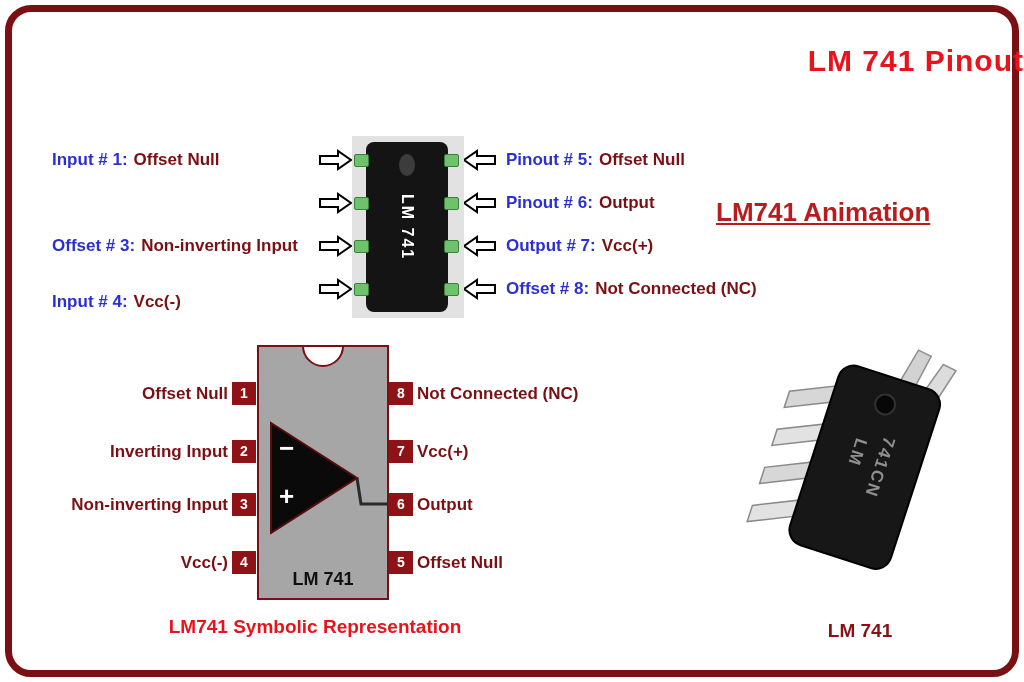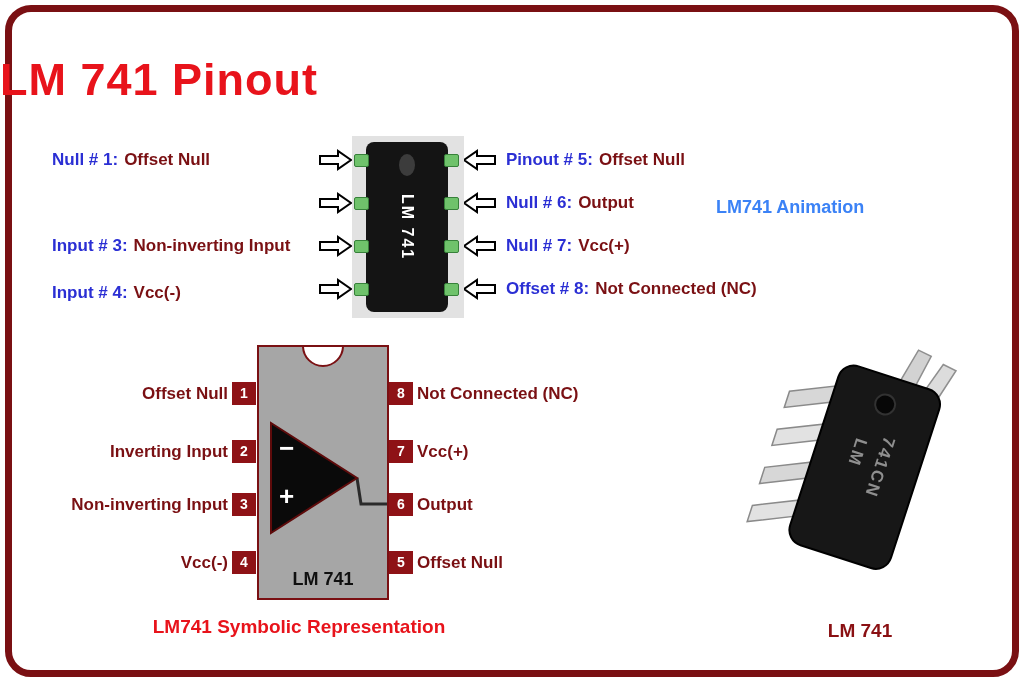--- a/index.html
+++ b/index.html
@@ -10,23 +10,22 @@
     position:relative; overflow:hidden;
   }
   .canvas { position:absolute; left:0; top:0; width:1024px; height:682px; background:#fff; }
   .frame {
     position:absolute; inset:5px;
     border:7px solid #7a1013; border-radius:26px;
     pointer-events:none;
   }
   .title {
     position:absolute; top:44px; left:0; width:100%;
-    text-align:left; font-size:45px; font-weight:bold; color:#e8131b;
+    text-align:right; font-size:30px; font-weight:bold; color:#e8131b;
     letter-spacing:1px;
-    margin-top:10px;
   }
   
   .lrow, .rrow {
     position:absolute; white-space:nowrap;
     font-weight:bold; font-size:17px; line-height:22px;
   }
   .lrow { left:52px; }
   .rrow { left:506px; }
   .pin-prefix { color:#2b2fd4; margin-right:6px; }
   .pin-func   { color:#7a1013; }
@@ -50,21 +49,21 @@
     display:flex; align-items:center; justify-content:center;
     writing-mode:vertical-rl;
     color:#ffffff; font-weight:bold; font-size:16px; letter-spacing:2px;
   }
   .chip-pin {
     position:absolute; width:15px; height:13px; z-index:2;
     background:#6fc26b; border:1px solid #37813a; border-radius:2px;
   }
   .anim-label {
     position:absolute; left:716px; top:197px; white-space:nowrap;
-    color:#3b82f6; font-weight:bold; font-size:18px;
+    color:#b91c1c; font-weight:bold; font-size:26px;text-decoration:underline;
   }
   
   .sym-body {
     position:absolute; left:257px; top:345px; width:132px; height:255px;
     background:#a6a6a6; border:2px solid #7a1013; overflow:hidden;
   }
   .sym-notch {
     position:absolute; left:50%; top:-22px; margin-left:-21px;
     width:42px; height:42px; border-radius:50%;
     background:#ffffff; border:2px solid #7a1013;
@@ -85,56 +84,56 @@
     background:#8e1216; color:#ffffff; text-align:center;
     font-weight:bold; font-size:14px; z-index:3;
   }
   .sym-lbl {
     position:absolute; white-space:nowrap;
     color:#7a1013; font-weight:bold; font-size:17px; line-height:22px;
   }
   .sym-lbl.left  { left:28px; width:200px; text-align:right; }
   .sym-lbl.right { left:417px; }
   .sym-caption {
-    position:absolute; left:124px; top:616px; width:350px;
+    position:absolute; left:140px; top:616px; width:350px;
     text-align:center; color:#e8131b; font-weight:bold; font-size:19px;
   }
   
   .photo-wrap { position:absolute; left:742px; top:342px; width:236px; height:268px; }
   .photo-caption {
     position:absolute; left:742px; top:620px; width:236px;
     text-align:center; color:#8a1013; font-weight:bold; font-size:19px;
   }
 </style>
 </head>
 <body>
 
 <div class="canvas">
   <div class="frame"></div>
 
   <h1 class="title">LM 741 Pinout</h1>
 
   <div class="lrow" style="top:149px">
-    <span class="pin-prefix">Null # 1:</span><span class="pin-func">Offset Null</span>
+    <span class="pin-prefix">Input # 1:</span><span class="pin-func">Offset Null</span>
   </div>
   <div class="lrow" style="top:235px">
-    <span class="pin-prefix">Input # 3:</span><span class="pin-func">Non-inverting Input</span>
-  </div>
-  <div class="lrow" style="top:282px">
+    <span class="pin-prefix">Offset # 3:</span><span class="pin-func">Non-inverting Input</span>
+  </div>
+  <div class="lrow" style="top:291px">
     <span class="pin-prefix">Input # 4:</span><span class="pin-func">Vcc(-)</span>
   </div>
 
   <div class="rrow" style="top:149px">
     <span class="pin-prefix">Pinout # 5:</span><span class="pin-func">Offset Null</span>
   </div>
   <div class="rrow" style="top:192px">
-    <span class="pin-prefix">Null # 6:</span><span class="pin-func">Output</span>
+    <span class="pin-prefix">Pinout # 6:</span><span class="pin-func">Output</span>
   </div>
   <div class="rrow" style="top:235px">
-    <span class="pin-prefix">Null # 7:</span><span class="pin-func">Vcc(+)</span>
+    <span class="pin-prefix">Output # 7:</span><span class="pin-func">Vcc(+)</span>
   </div>
   <div class="rrow" style="top:278px">
     <span class="pin-prefix">Offset # 8:</span><span class="pin-func">Not Connected (NC)</span>
   </div>
 
   <svg class="arrow" style="left:318px;top:148px" width="36" height="24">
       <polygon points="2,8 20,8 20,3 33,12 20,21 20,16 2,16" fill="#ffffff" stroke="#000000" stroke-width="2"></polygon>
     </svg>
   <svg class="arrow" style="left:318px;top:191px" width="36" height="24">
       <polygon points="2,8 20,8 20,3 33,12 20,21 20,16 2,16" fill="#ffffff" stroke="#000000" stroke-width="2"></polygon>

